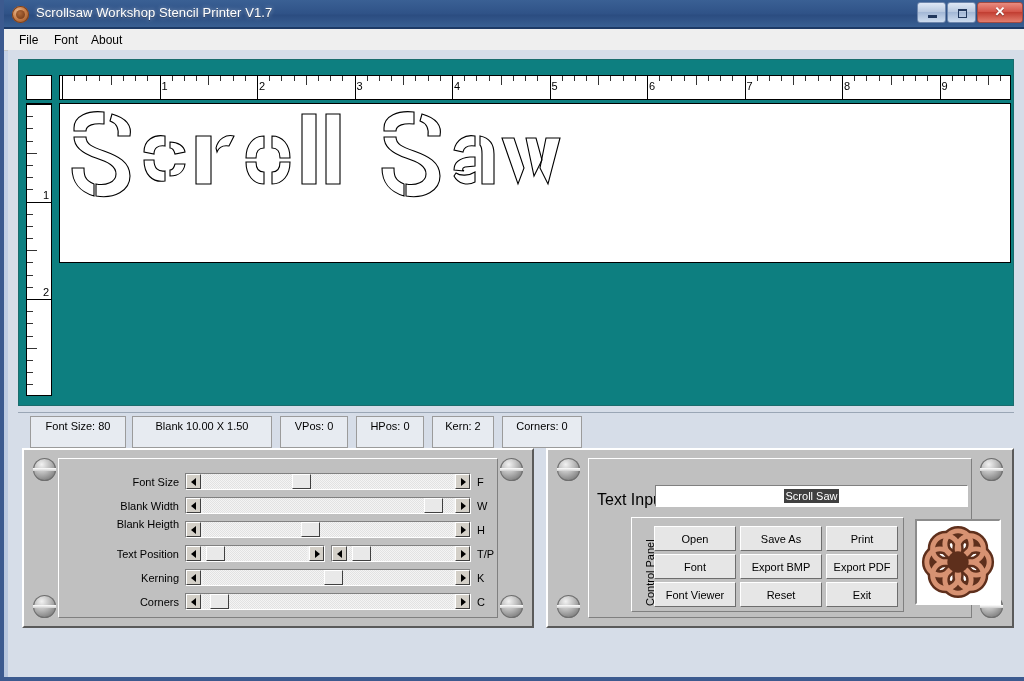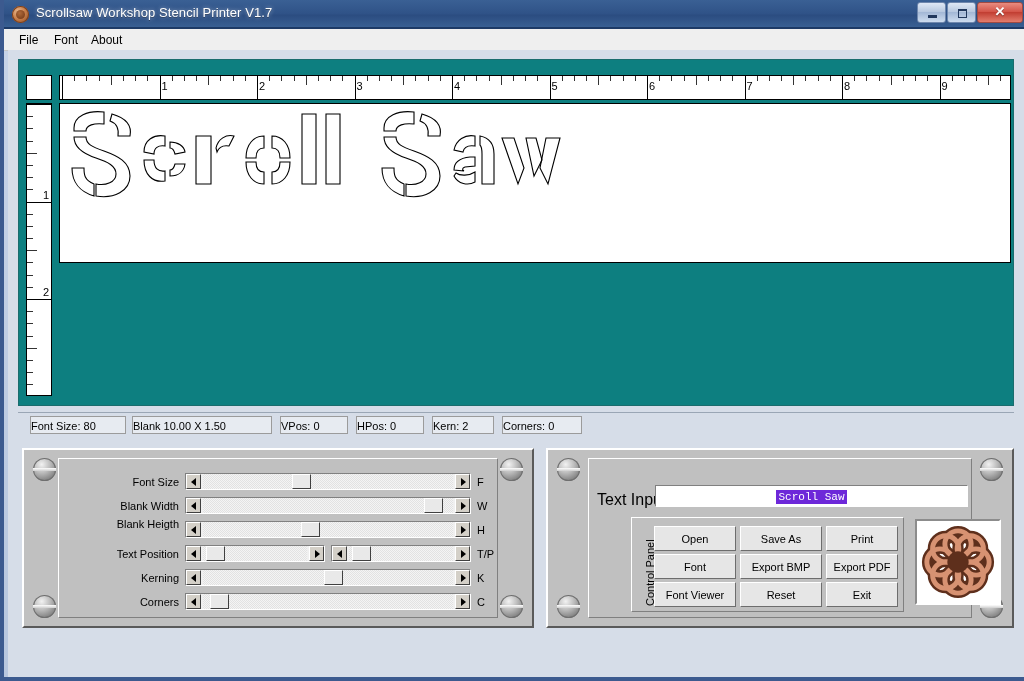--- a/index.html
+++ b/index.html
@@ -111,23 +111,23 @@
     background:#ffffff;border:1px solid #000;box-sizing:border-box;overflow:hidden;
   }
   .stencil{position:absolute;left:6px;top:2px;}
   
   .statusbar{
     position:absolute;left:10px;top:362px;width:996px;height:28px;
     background:#d6dde8;border-top:1px solid #9aa6b5;
     box-sizing:border-box;
   }
   .sfield{
-    position:absolute;top:3px;height:18px;box-sizing:border-box;
+    position:absolute;top:3px;height:32px;box-sizing:border-box;
     border:1px solid #9b9b9b;background:#e7ebf1;
-    font-size:11px;color:#000;text-align:left;line-height:19px;
+    font-size:11px;color:#000;text-align:center;line-height:19px;
     white-space:nowrap;
   }
   .chkwrap{
     position:absolute;top:2px;left:522px;width:466px;height:22px;
     border:1px solid #b6bcc6;box-sizing:border-box;
   }
   .chk{position:absolute;top:3px;font-size:11px;color:#000;white-space:nowrap;}
   .cbox{
     display:inline-block;width:12px;height:12px;box-sizing:border-box;
     border:1px solid #7b7b7b;background:#fff;vertical-align:-2px;margin-right:5px;
@@ -198,21 +198,21 @@
   }
   
   .cp-label{position:absolute;font-size:16px;color:#000;}
   .ti-field{
     position:absolute;box-sizing:border-box;
     background:#ffffff;
     border:1px solid;border-color:#808080 #ffffff #ffffff #808080;
     font-size:11px;color:#000;text-align:center;line-height:20px;
     overflow:hidden;white-space:nowrap;
   }
-  .ti-sel{background:#6d28d9;color:#ffffff;padding:1px 2px;font-family:Liberation Mono, monospace;}
+  .ti-sel{background:#404040;color:#ffffff;padding:1px 2px;}
   .cp-group{
     position:absolute;box-sizing:border-box;
     border:1px solid;border-color:#ffffff #808080 #808080 #ffffff;
   }
   .vlabel{
     position:absolute;font-size:11px;color:#000;
     transform:rotate(-90deg);transform-origin:left top;white-space:nowrap;
   }
   .btn{
     position:absolute;box-sizing:border-box;

